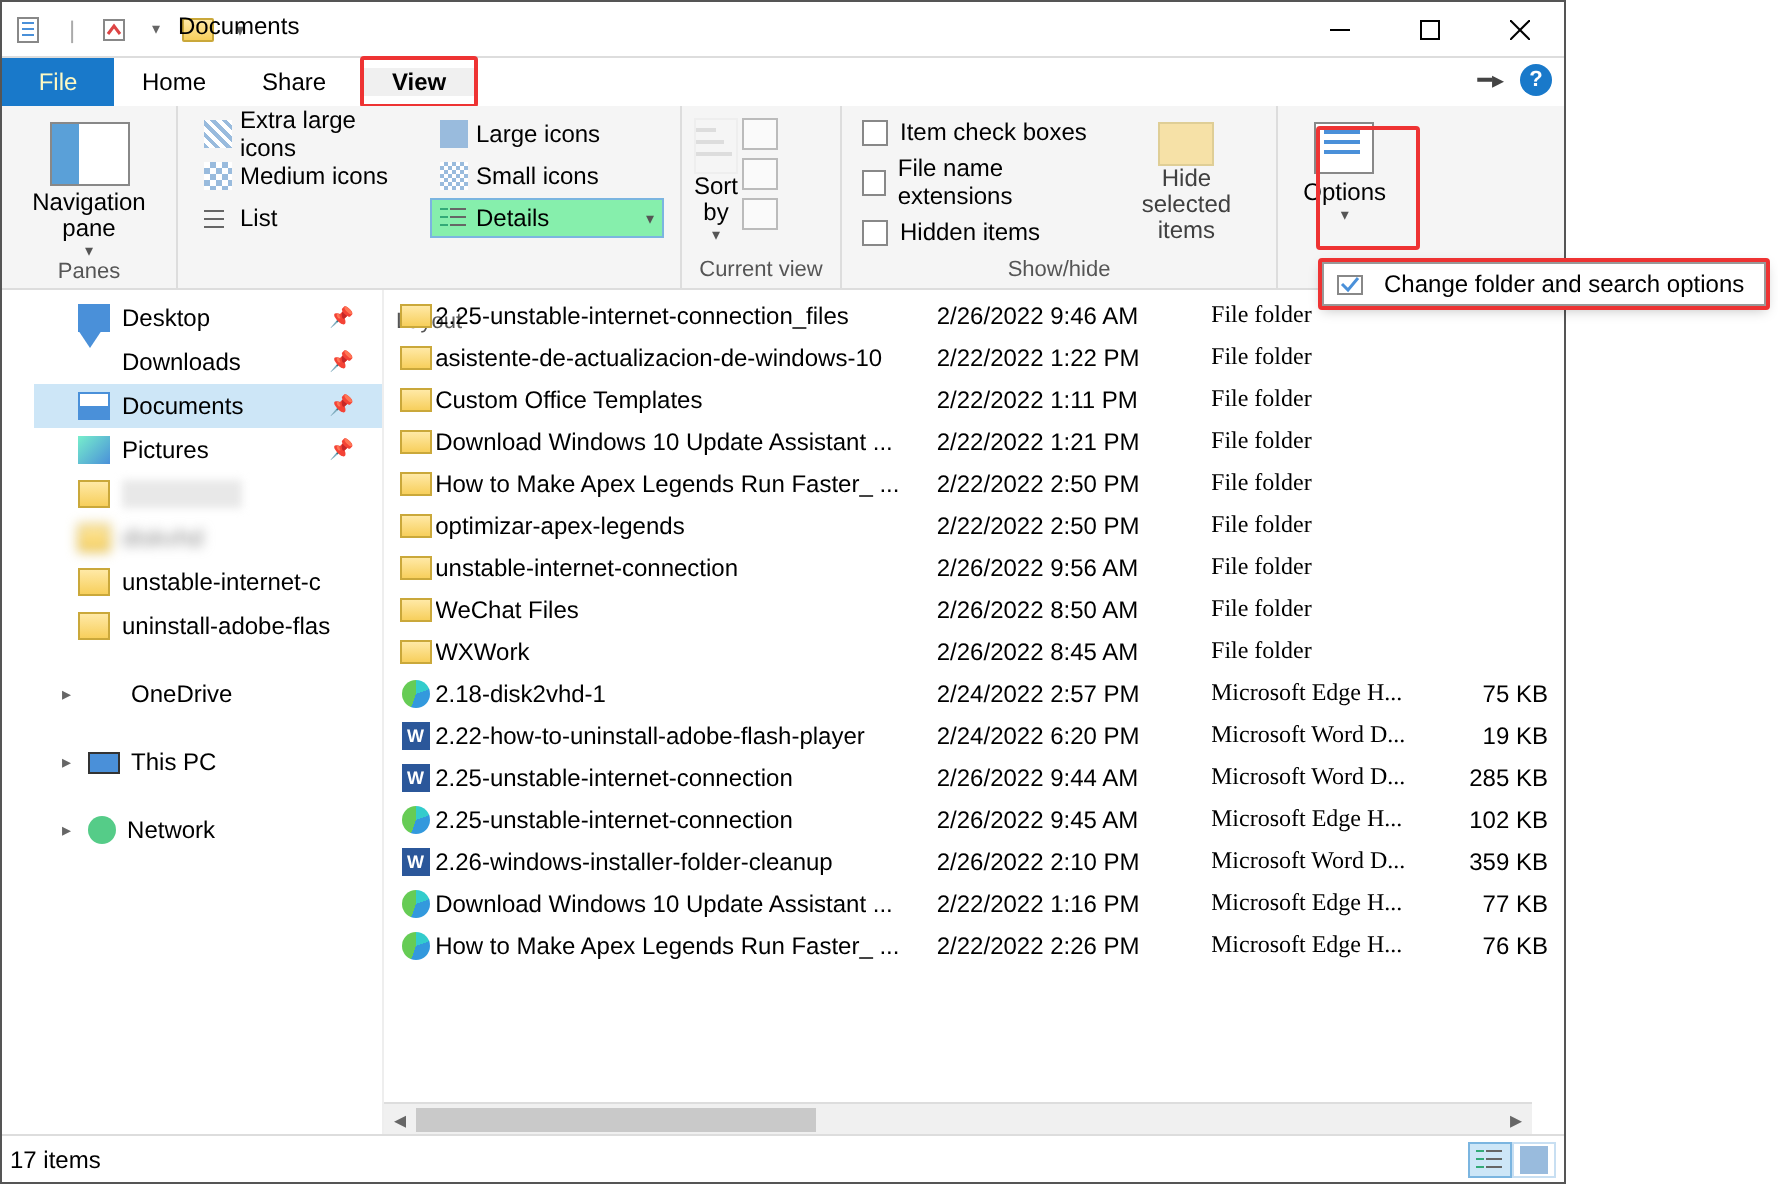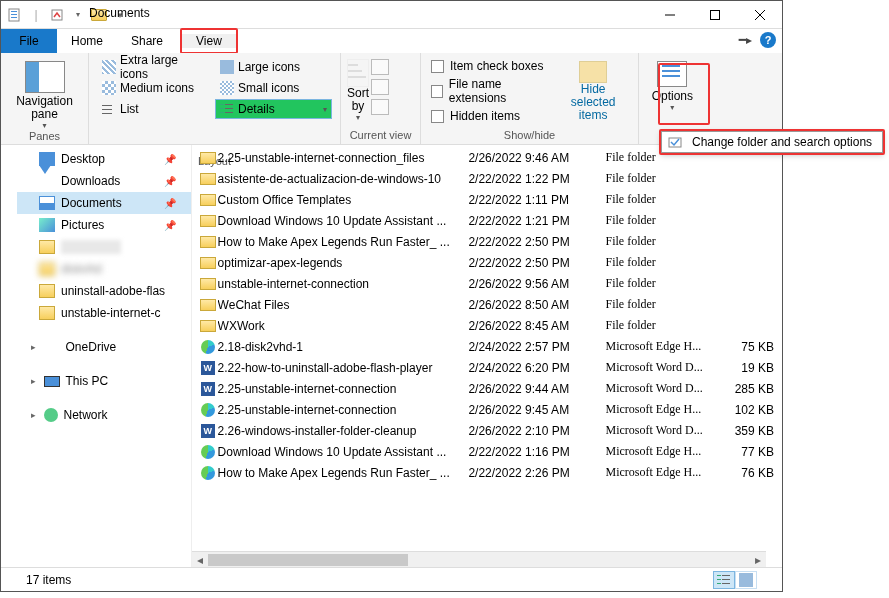--- a/index.html
+++ b/index.html
@@ -8,58 +8,58 @@
 .window { width: 783px; height: 592px; border: 1px solid #555; background: #fff; position: relative; }
 
 
 .titlebar { height: 28px; display: flex; align-items: center; position: relative; border-bottom: 1px solid #ddd; }
 .qat { display: flex; align-items: center; padding-left: 4px; gap: 1px; }
 .qat-icon { width: 20px; height: 20px; display: flex; align-items: center; justify-content: center; }
 .folder-mini { width: 16px; height: 12px; background: linear-gradient(#ffe9a6, #f7cf5c); border: 1px solid #caa83a; border-radius: 1px; }
 .title-text { position: absolute; left: 88px; top: 5px; font-size: 12px; }
 .win-controls { position: absolute; right: 0; top: 0; display: flex; }
 .win-btn { width: 45px; height: 28px; display: flex; align-items: center; justify-content: center; cursor: pointer; }
-.red-box { border: 2px solid #e33; border-radius: 2px; }
+.red-box { border: 2px solid #e33; border-radius: 2px; font-weight: bold; }
 
 
 .tabs { height: 24px; display: flex; align-items: stretch; position: relative; }
-.file-tab { background: #1979ca; color: #000000; width: 56px; display: flex; align-items: center; justify-content: center; cursor: pointer; }
+.file-tab { background: #1979ca; color: #fef9c3; width: 56px; display: flex; align-items: center; justify-content: center; cursor: pointer; }
 .tab { padding: 0 14px; display: flex; align-items: center; cursor: pointer; }
 .tab-active { background: #f0f0f0; }
 .tab-wrap-view { position: absolute; left: 179px; top: -1px; height: 26px; display: flex; align-items: center; }
 .help-area { position: absolute; right: 6px; top: 3px; display: flex; align-items: center; gap: 8px; }
 .help-circle { width: 16px; height: 16px; border-radius: 50%; background: #1979ca; color: #fff; font-weight: bold; text-align: center; line-height: 16px; font-size: 11px; }
 
 
 .ribbon { height: 92px; background: #f5f5f5; border-bottom: 1px solid #ddd; display: flex; position: relative; }
 .ribbon-group { border-right: 1px solid #ddd; height: 92px; display: flex; flex-direction: column; justify-content: space-between; padding: 2px 6px; }
 .ribbon-group-label { text-align: center; font-size: 11px; color: #555; padding-bottom: 2px; }
 .nav-pane { width: 88px; text-align: center; }
 .nav-pane-icon { width: 40px; height: 32px; margin: 6px auto 2px; background: linear-gradient(90deg, #5aa0d8 0 35%, #fff 35% 100%); border: 1px solid #888; }
 .layout-group { width: 252px; gap: 34px; }
 .layout-grid { display: grid; grid-template-columns: 1fr 1fr; gap: 1px; padding: 2px; }
 .layout-item { display: flex; align-items: center; gap: 4px; padding: 2px 4px; height: 20px; border: 1px solid transparent; cursor: pointer; }
-.layout-item.selected { background: #22c55e; border: 1px solid #7bb5e0; }
+.layout-item.selected { background: #86efac; border: 1px solid #7bb5e0; }
 .layout-mini-icon { width: 14px; height: 14px; display: inline-flex; align-items: center; justify-content: center; }
 .mi-extra { background: repeating-linear-gradient(45deg,#9bd,#9bd 2px,#fff 2px,#fff 4px); }
 .mi-large { background: #9bd; }
 .mi-medium { background: repeating-conic-gradient(#9bd 0 25%, #fff 0 50%); background-size: 6px 6px;}
 .mi-small { background: repeating-conic-gradient(#9bd 0 25%, #fff 0 50%); background-size: 4px 4px;}
 .mi-list { background: linear-gradient(#666,#666) 0 3px/10px 1px no-repeat, linear-gradient(#666,#666) 0 7px/10px 1px no-repeat, linear-gradient(#666,#666) 0 11px/10px 1px no-repeat; }
 .mi-details { background: linear-gradient(#3a7,#3a7) 0 2px/4px 1px no-repeat, linear-gradient(#666,#666) 5px 2px/8px 1px no-repeat, linear-gradient(#3a7,#3a7) 0 6px/4px 1px no-repeat, linear-gradient(#666,#666) 5px 6px/8px 1px no-repeat, linear-gradient(#3a7,#3a7) 0 10px/4px 1px no-repeat, linear-gradient(#666,#666) 5px 10px/8px 1px no-repeat; }
 .curview-group { width: 80px; }
 .sortby-icon { width: 22px; height: 28px; margin: 4px auto 0; background: linear-gradient(#ddd,#ddd) 0 4px/10px 2px no-repeat, linear-gradient(#ddd,#ddd) 0 10px/14px 2px no-repeat, linear-gradient(#ddd,#ddd) 0 16px/18px 2px no-repeat; border: 1px solid #eee; }
 .sortby-stack { text-align:center; }
 .mini-col { display:flex; flex-direction:column; gap:4px; padding:4px 2px; }
 .mini-ic { width:18px; height:16px; border:1px solid #bbb; background:#fafafa; }
 .showhide-group { width: 218px; }
 .check-list { display: flex; flex-direction: column; gap: 4px; padding: 4px; }
 .check-row { display: flex; align-items: center; gap: 6px; }
 .chk { width: 13px; height: 13px; border: 1px solid #888; background: #fff; }
-.hide-sel { text-align: center; color: #0369a1; padding: 2px 6px; }
+.hide-sel { text-align: center; color: #404040; padding: 2px 6px; }
 .hide-sel-icon { width: 28px; height: 22px; margin: 4px auto 0; background: linear-gradient(#f7cf5c,#f7cf5c); border: 1px solid #caa83a; opacity: 0.5; }
 .options-group { width: 60px; text-align: center; align-items: flex-end; }
 .options-icon { width: 30px; height: 26px; margin: 6px auto 2px; background: #fff; border: 1px solid #888; position: relative; }
 .options-icon::after { content:""; position:absolute; left:4px; top:3px; width:18px; height:2px; background:#4a90d9; box-shadow: 0 5px #4a90d9, 0 10px #4a90d9; }
 
 
 .options-redbox { position: absolute; left: 657px; top: 62px; width: 52px; height: 62px; }
 .options-menu { position: absolute; left: 660px; top: 130px; width: 222px; height: 22px; background: #fff; border: 1px solid #999; display: flex; align-items: center; padding-left: 6px; gap: 8px; box-shadow: 0 2px 6px rgba(0,0,0,0.25); }
 .options-menu-redbox { position: absolute; left: 658px; top: 128px; width: 226px; height: 26px; }
 
@@ -92,21 +92,21 @@
 .col-size { width: 50px; text-align: right; padding-right: 8px; }
 .fi-folder { width:16px;height:12px;background:linear-gradient(#ffe9a6,#f7cf5c);border:1px solid #caa83a; }
 .fi-edge { width:14px;height:14px;border-radius:50%;background:conic-gradient(#3cc 0 70deg,#39d 70deg 200deg,#6c5 200deg 360deg); }
 .fi-word { width:14px;height:14px;background:#2b579a;color:#fff;font-size:9px;font-weight:bold;text-align:center;line-height:14px; }
 
 .scroll-h { position:absolute; bottom:0; left:0; right:16px; height:16px; background:#f0f0f0; border-top:1px solid #ddd; }
 .scroll-thumb { position:absolute; left:16px; top:2px; height:12px; width:200px; background:#c9c9c9; }
 .scroll-arrow { position:absolute; top:0; width:16px; height:16px; display:flex; align-items:center; justify-content:center; color:#666; }
 
 
-.statusbar { height: 24px; border-top: 1px solid #ddd; display: flex; align-items: center; padding: 0 25px; justify-content: space-between; }
+.statusbar { height: 24px; border-top: 1px solid #ddd; display: flex; align-items: center; padding: 0 4px; justify-content: space-between; }
 .view-toggles { display:flex; gap:0; }
 .vt { width:22px; height:18px; border:1px solid #c8dff2; display:flex; align-items:center; justify-content:center; }
 .vt.active { background:#cde6f7; border-color:#7bb5e0; }
 
 .pixelate { filter: blur(2px); background:#e8e8e8; height:14px; width:60px; display:inline-block; }
 </style>
 </head>
 <body>
 
 <div class="window">
@@ -297,25 +297,25 @@
       <div class="tree-item top">
           <span class="tree-icon ico-folder"></span>
           <span class="pixelate"></span>
         </div>
       <div class="tree-item top blurred">
           <span class="tree-icon ico-folder"></span>
           <span>diskvhd</span>
         </div>
       <div class="tree-item top">
           <span class="tree-icon ico-folder"></span>
-          <span>uninstall-adobe-flas</span>
+          <span>unstable-internet-c</span>
         </div>
       <div class="tree-item top">
           <span class="tree-icon ico-folder"></span>
-          <span>unstable-internet-c</span>
+          <span>uninstall-adobe-flas</span>
         </div>
       <div class="tree-sep"></div>
       <div class="tree-item" style="padding-left:14px">
           <span style="color:#666;font-size:9px;margin-right:2px">▸</span>
           <span class="tree-icon"><span class="ico-cloud"></span></span>
           <span>OneDrive</span>
         </div>
       <div class="tree-sep"></div>
       <div class="tree-item" style="padding-left:14px">
           <span style="color:#666;font-size:9px;margin-right:2px">▸</span>

